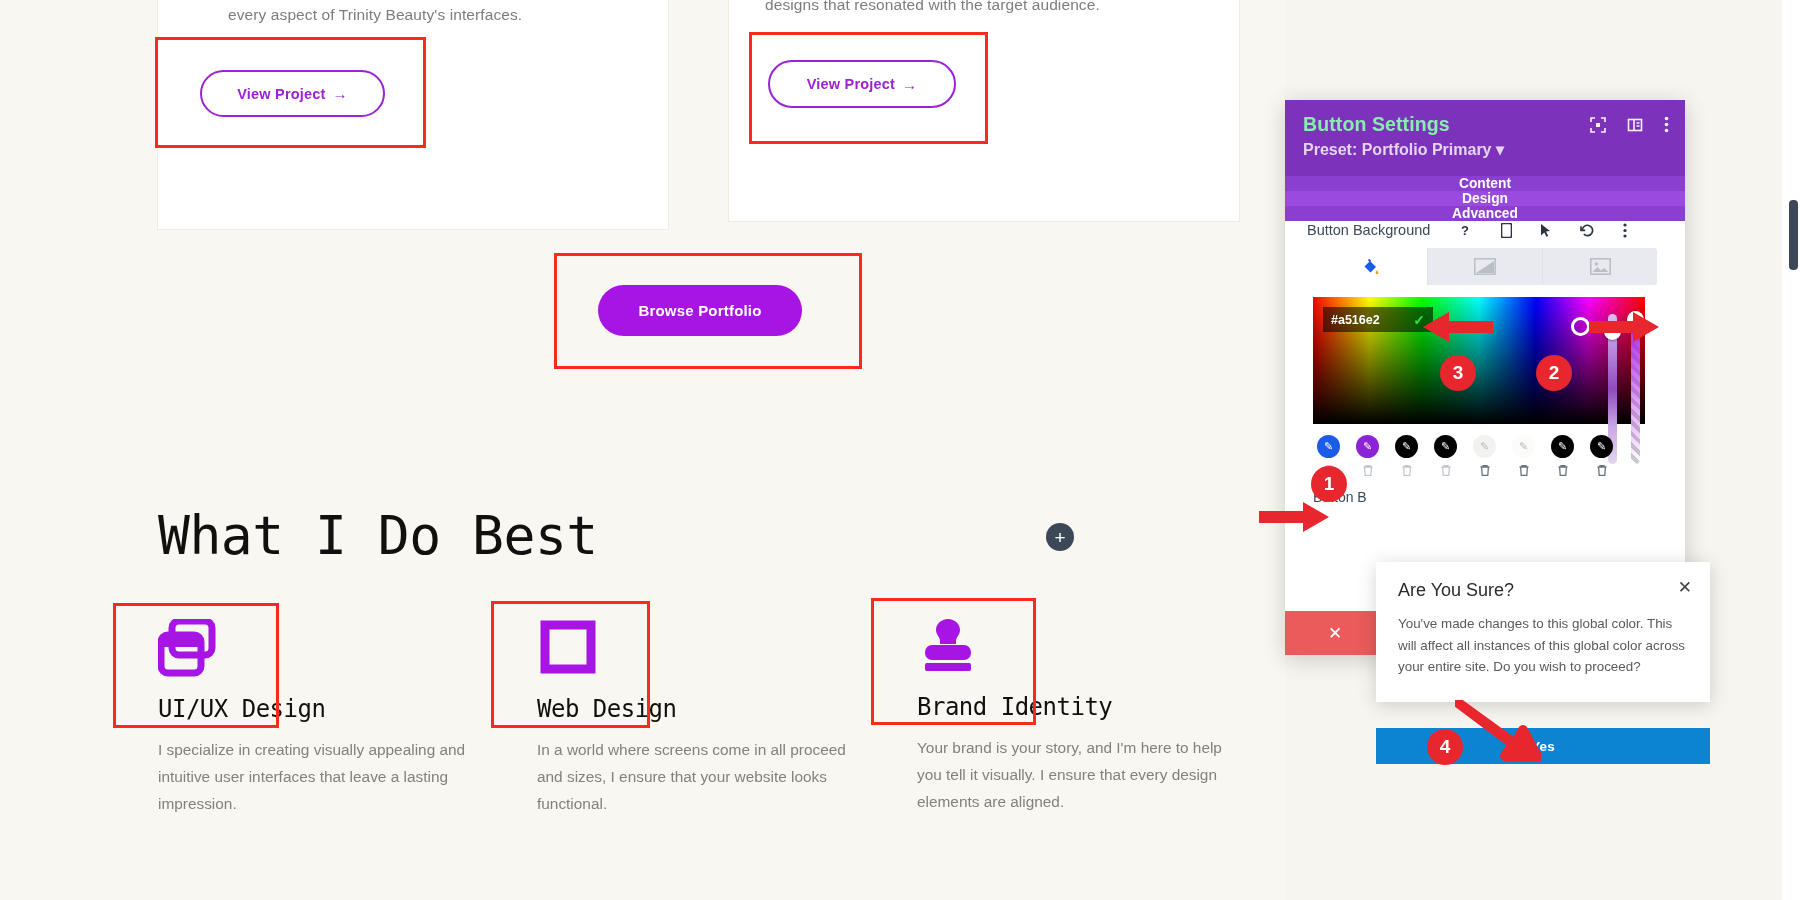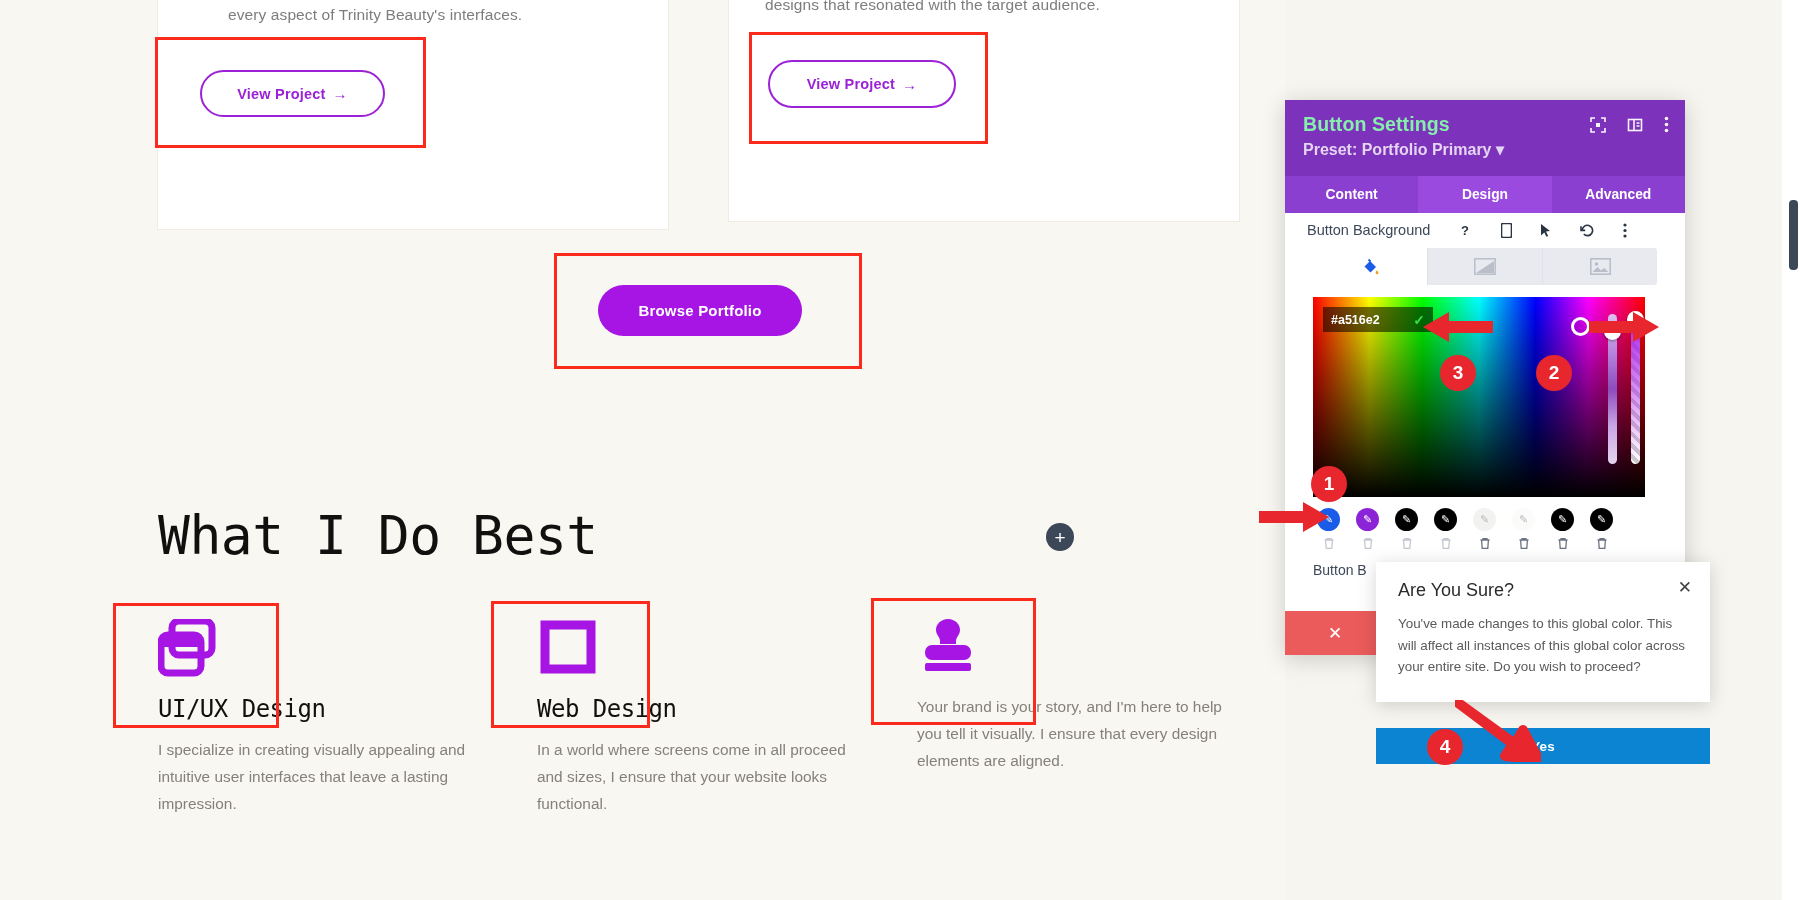--- a/index.html
+++ b/index.html
@@ -139,21 +139,21 @@
   #panel-preset {
     color: #e5d5f3; font-size: 16px; font-weight: bold; margin-top: 4px;
     cursor: pointer;
   }
   #panel-header-icons {
     position: absolute; right: 16px; top: 16px;
     display: flex; gap: 21px; align-items: center;
   }
   .hdr-icon { cursor: pointer; opacity: .95; }
 
-  #panel-tabs { display: flex; height: 37px; background: #8b3fd0; }
+  #panel-tabs { display: flex; height: 37px; background: #8b3fd0; flex-direction: column; }
   .panel-tab {
     flex: 1; display: flex; align-items: center; justify-content: center;
     color: #ffffff; font-size: 13.8px; font-weight: bold;
     background: #8b3fd0; cursor: pointer;
   }
   .panel-tab.active { background: #9b4ae0; }
 
   #field-label-row {
     display: flex; align-items: center; gap: 28px;
     padding: 9px 16px 8px 22px;
@@ -170,21 +170,21 @@
   .bg-type {
     flex: 1; display: flex; align-items: center; justify-content: center;
     cursor: pointer; border-right: 1px solid #dfe2e8;
   }
   .bg-type:last-child { border-right: none; }
   .bg-type.active { background: #ffffff; }
 
   #color-picker {
     position: relative;
     margin: 12px 40px 0 28px;
-    height: 200px;
+    height: 127px;
     background:
       linear-gradient(to bottom, rgba(0,0,0,0) 0%, rgba(0,0,0,1) 100%),
       linear-gradient(to right,
         #ff0000 0%, #ffff00 17%, #00ff00 33%,
         #00ffff 50%, #0000ff 67%, #ff00ff 83%, #ff0000 100%);
   }
   #hex-field {
     position: absolute; left: 10px; top: 10px;
     width: 110px; height: 25px;
     background: rgba(0,0,0,.55);
@@ -367,20 +367,21 @@
     </div>
 
     <div class="service" id="service-2">
       <div class="service-icon">
         <svg width="62" height="60" viewBox="0 0 62 60">
           <path d="M31 3c-7 0-12 5-12 11 0 5 4 7 4 11v3h16v-3c0-4 4-6 4-11 0-6-5-11-12-11z" fill="#a615e4"></path>
           <rect x="8" y="29" width="46" height="15" rx="7" fill="#a615e4"></rect>
           <rect x="8" y="47" width="46" height="8" rx="2" fill="#a615e4"></rect>
         </svg>
       </div>
+      <div class="service-title">Brand Identity</div>
       <div class="service-desc">Your brand is your story, and I'm here to help you tell it visually. I ensure that every design elements are aligned.</div>
     </div>
 
     <div class="ann-box" id="ann-view-1"></div>
     <div class="ann-box" id="ann-view-2"></div>
     <div class="ann-box" id="ann-browse"></div>
     <div class="ann-box" id="ann-icon-1"></div>
     <div class="ann-box" id="ann-icon-2"></div>
     <div class="ann-box" id="ann-icon-3"></div>
   </div>

